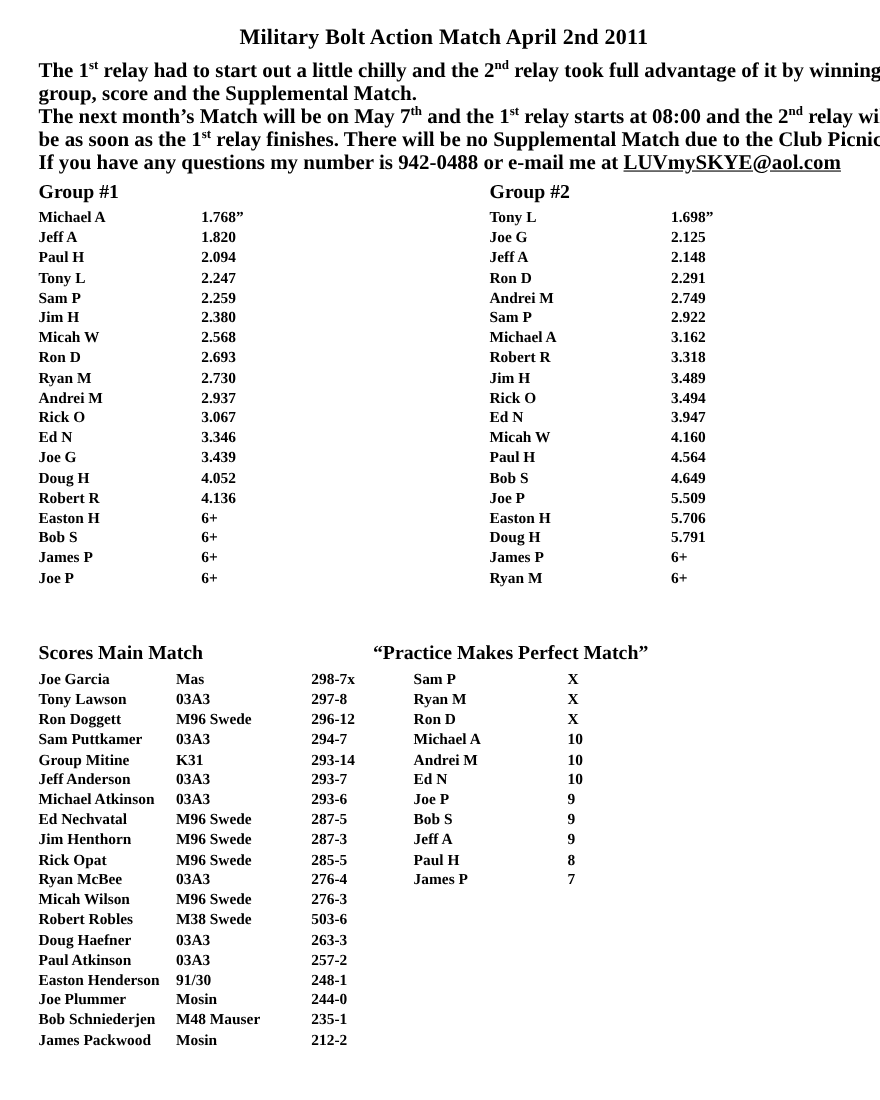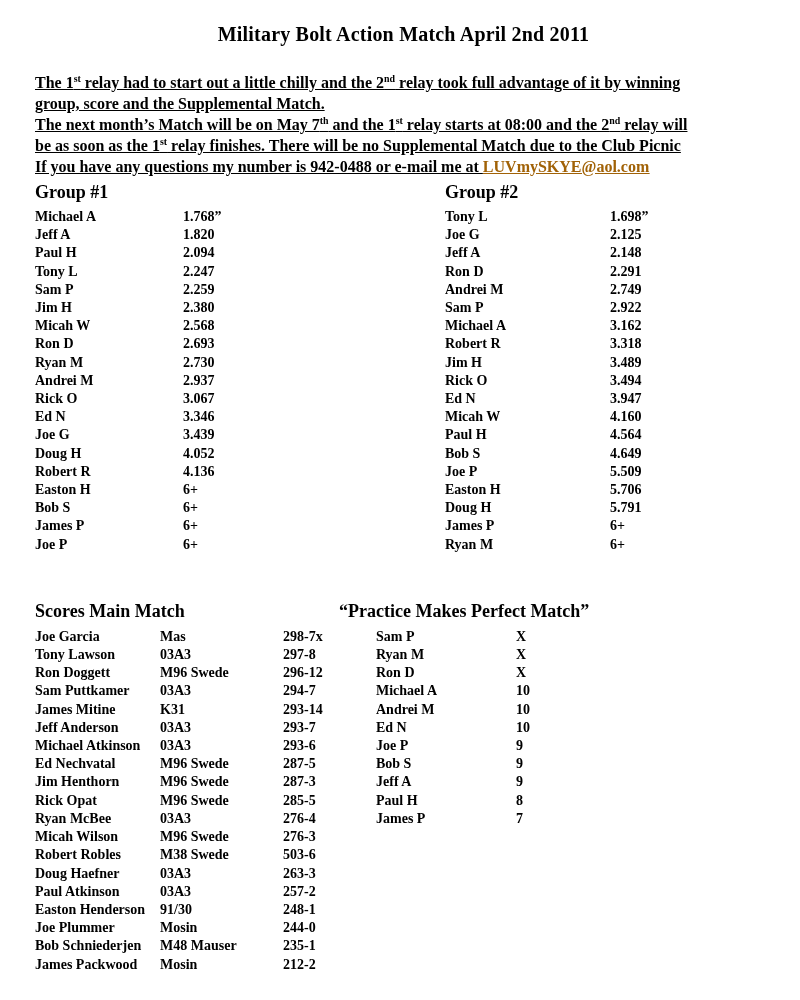--- a/index.html
+++ b/index.html
@@ -23,35 +23,34 @@
   }
   .title {
     margin: 0;
     font-size: 20px;
     line-height: 24px;
     text-align: center;
     font-weight: bold;
     letter-spacing: 0.2px;
   }
   .intro {
-    margin-top: 26px;
-    font-size: 16px;
+    margin-top: 8px;
+    font-size: 19px;
     line-height: 21px;
-    text-decoration: underline;
   }
   .intro-line {
     white-space: nowrap;
   }
   sup {
     font-size: 62%;
     vertical-align: super;
     line-height: 0;
   }
   a.email-link {
-    color: #a16207;
+    color: #000000;
     text-decoration: underline;
     font-weight: bold;
     cursor: pointer;
   }
   .section-heading {
     margin: 0 0 5px 0;
     font-size: 18px;
     line-height: 22px;
     font-weight: bold;
   }
@@ -328,21 +327,21 @@
             <span class="col col-score">296-12</span>
           </div>
 
           <div class="row">
             <span class="col col-name">Sam Puttkamer</span>
             <span class="col col-rifle">03A3</span>
             <span class="col col-score">294-7</span>
           </div>
 
           <div class="row">
-            <span class="col col-name">James Mitine</span>
+            <span class="col col-name">Group Mitine</span>
             <span class="col col-rifle">K31</span>
             <span class="col col-score">293-14</span>
           </div>
 
           <div class="row">
             <span class="col col-name">Jeff Anderson</span>
             <span class="col col-rifle">03A3</span>
             <span class="col col-score">293-7</span>
           </div>
 

